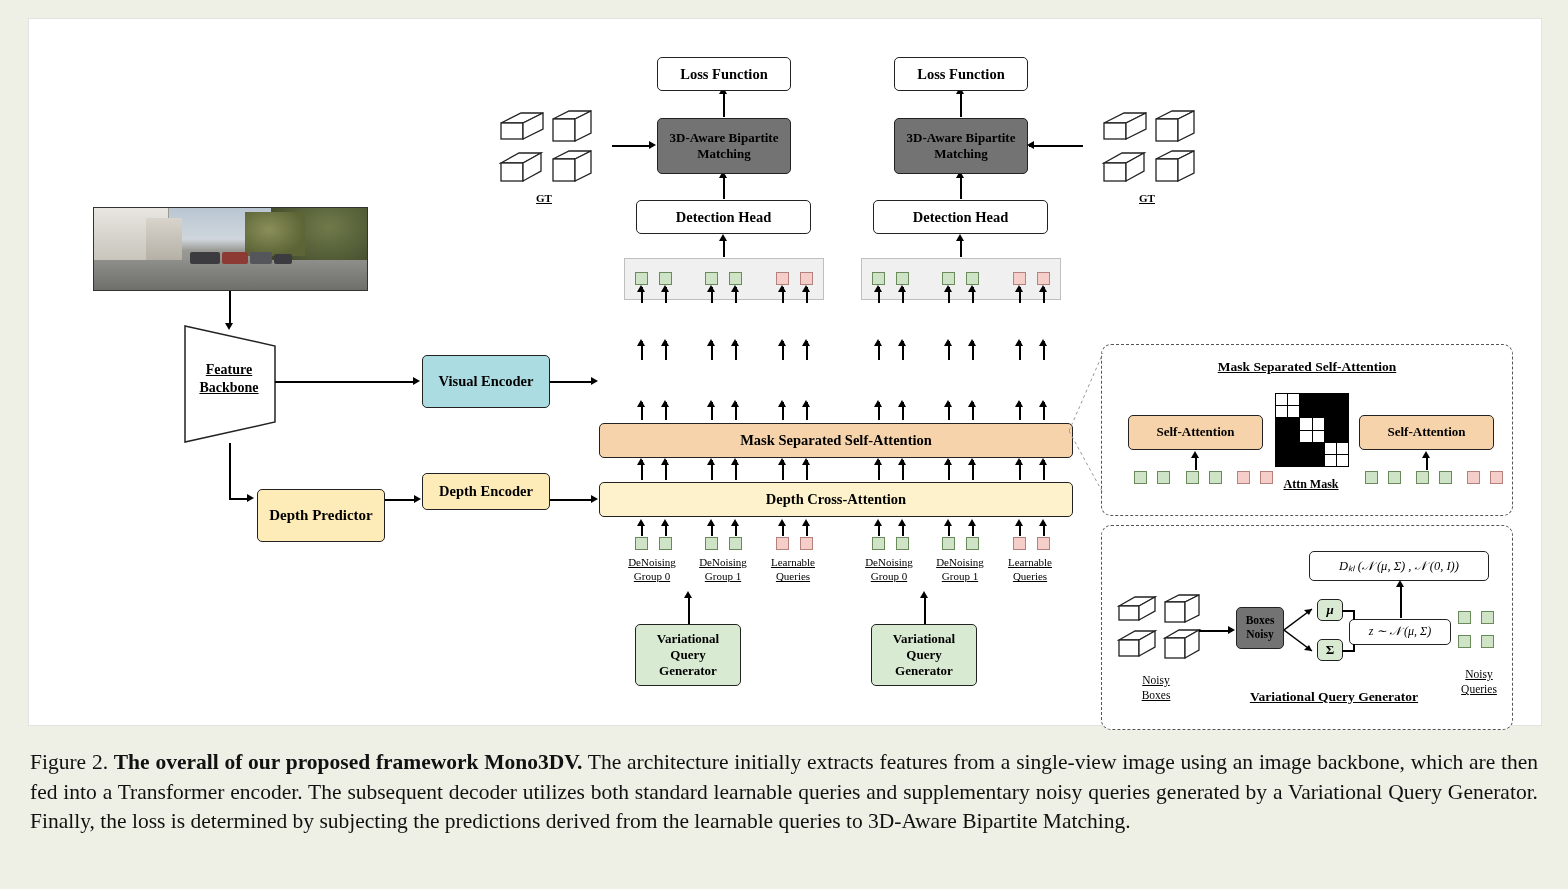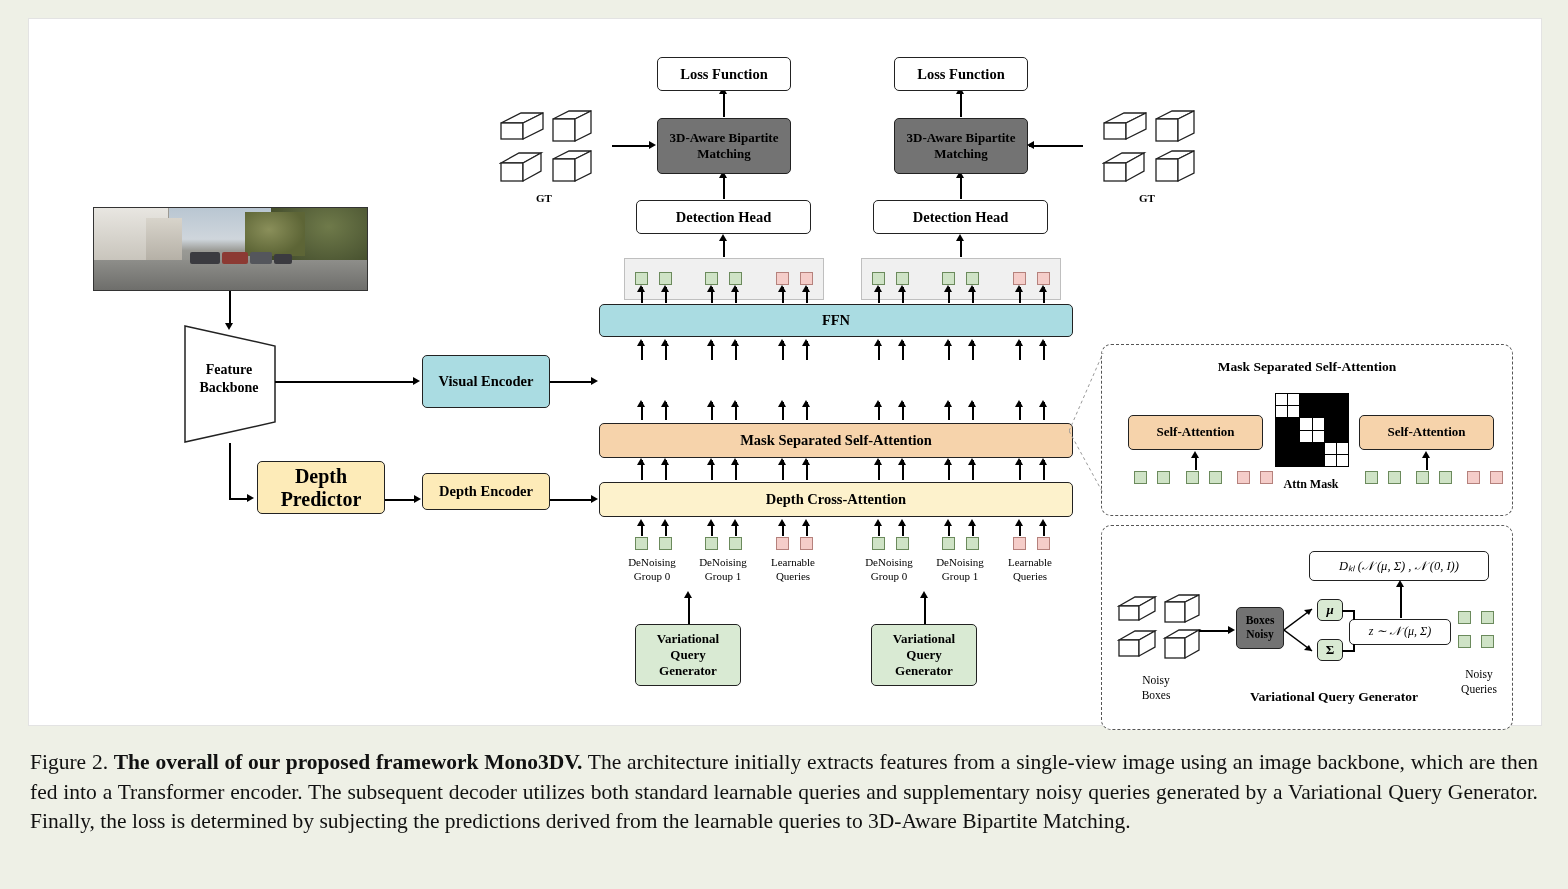--- a/index.html
+++ b/index.html
@@ -51,20 +51,21 @@
   .c-greenq  { background: #cfe3c6; }
   .c-pinkq   { background: #f5cdc9; }
   .c-gray    { background: #f0f0f0; }
   .xsmall { font-size: 11px; }
 
   .label {
     position: absolute;
     font-family: "Liberation Serif", serif;
     text-align: center;
     color: #000;
+    text-decoration: underline;
   }
 
   .dashed-panel {
     position: absolute;
     box-sizing: border-box;
     border: 1.5px dashed #555;
     border-radius: 10px;
     background: #ffffff;
   }
 
@@ -214,21 +215,21 @@
     <div class="hline" style="left:200px; top:479px; width:20px;"></div>
     <div class="ahead-right" style="left:218px; top:474.5px;"></div>
 
     <div class="box solid-box rounded c-cyan" style="left:393px; top:336px; width:128px; height:53px; font-size:14.5px;">
       <span>Visual Encoder</span>
     </div>
 
     <div class="hline" style="left:521px; top:362px; width:44px;"></div>
     <div class="ahead-right" style="left:562px; top:357.5px;"></div>
 
-    <div class="box solid-box rounded c-yellow" style="left:228px; top:442px; width:128px; height:53px; font-size:20px;">
+    <div class="box solid-box rounded c-yellow" style="left:228px; top:470px; width:128px; height:53px; font-size:15px;">
       <span>Depth Predictor</span>
     </div>
     <div class="hline" style="left:356px; top:480px; width:32px;"></div>
     <div class="ahead-right" style="left:385px; top:475.5px;"></div>
 
     <div class="box solid-box rounded c-yellow" style="left:393px; top:454px; width:128px; height:37px; font-size:14.5px;">
       <span>Depth Encoder</span>
     </div>
     <div class="hline" style="left:521px; top:480px; width:44px;"></div>
     <div class="ahead-right" style="left:562px; top:475.5px;"></div>
@@ -243,23 +244,20 @@
     <div class="qsq c-pinkq pink" style="left:747px; top:253px;"></div>
     <div class="qsq c-pinkq pink" style="left:771px; top:253px;"></div>
 
     <div class="qsq c-greenq" style="left:843px; top:253px;"></div>
     <div class="qsq c-greenq" style="left:867px; top:253px;"></div>
     <div class="qsq c-greenq" style="left:913px; top:253px;"></div>
     <div class="qsq c-greenq" style="left:937px; top:253px;"></div>
     <div class="qsq c-pinkq pink" style="left:984px; top:253px;"></div>
     <div class="qsq c-pinkq pink" style="left:1008px; top:253px;"></div>
 
-    <div class="box solid-box rounded c-cyan" style="left:570px; top:285px; width:474px; height:33px; font-size:14.5px;">
-      <span>FFN</span>
-    </div>
 
 
     <div class="box solid-box rounded c-orange" style="left:570px; top:404px; width:474px; height:35px; font-size:14.5px;">
       <span>Mask Separated Self-Attention</span>
     </div>
 
     <div class="box solid-box rounded c-yellowl" style="left:570px; top:463px; width:474px; height:35px; font-size:14.5px;">
       <span>Depth Cross-Attention</span>
     </div>
 

